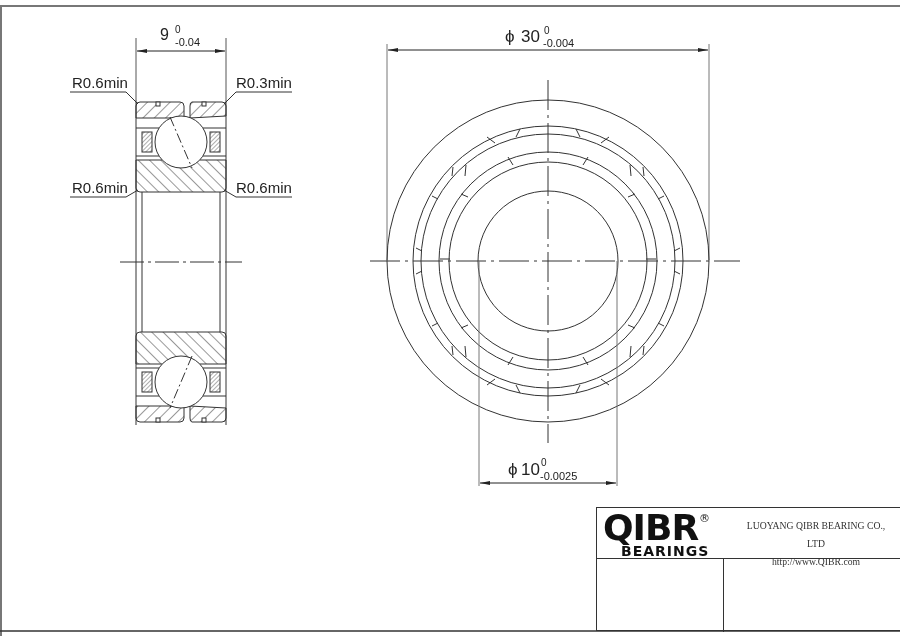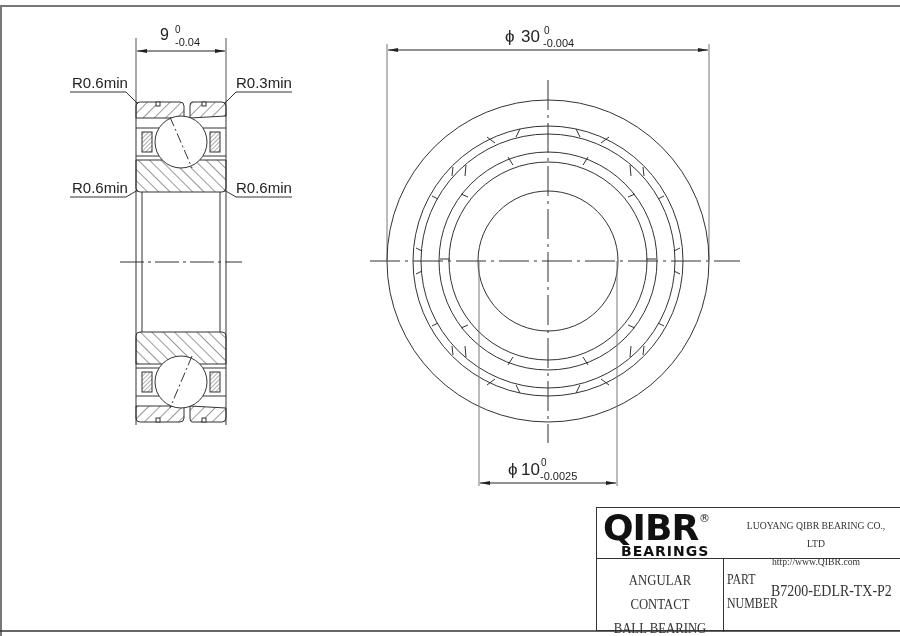--- a/index.html
+++ b/index.html
@@ -180,25 +180,14 @@
       <span class="logo-main">QIBR</span>
       <span class="logo-reg">®</span>
       <span class="logo-sub">BEARINGS</span>
     </div>
     <div class="company">
       <div>LUOYANG QIBR BEARING CO., LTD</div>
       <div>http://www.QIBR.com</div>
     </div>
     <div style="position:absolute;left:126px;top:0;width:1px;height:50px;background:#fff;"></div>
   </div>
-  <div class="tb-row2">
-    <div class="type">
-      <div>ANGULAR CONTACT</div>
-      <div>BALL BEARING</div>
-    </div>
-    <div class="pn-label">
-      <div>PART</div>
-      <div>NUMBER</div>
-    </div>
-    <div class="pn-value">B7200-EDLR-TX-P2</div>
-  </div>
   <div class="divider"></div>
 </div>
 
 </body></html>

